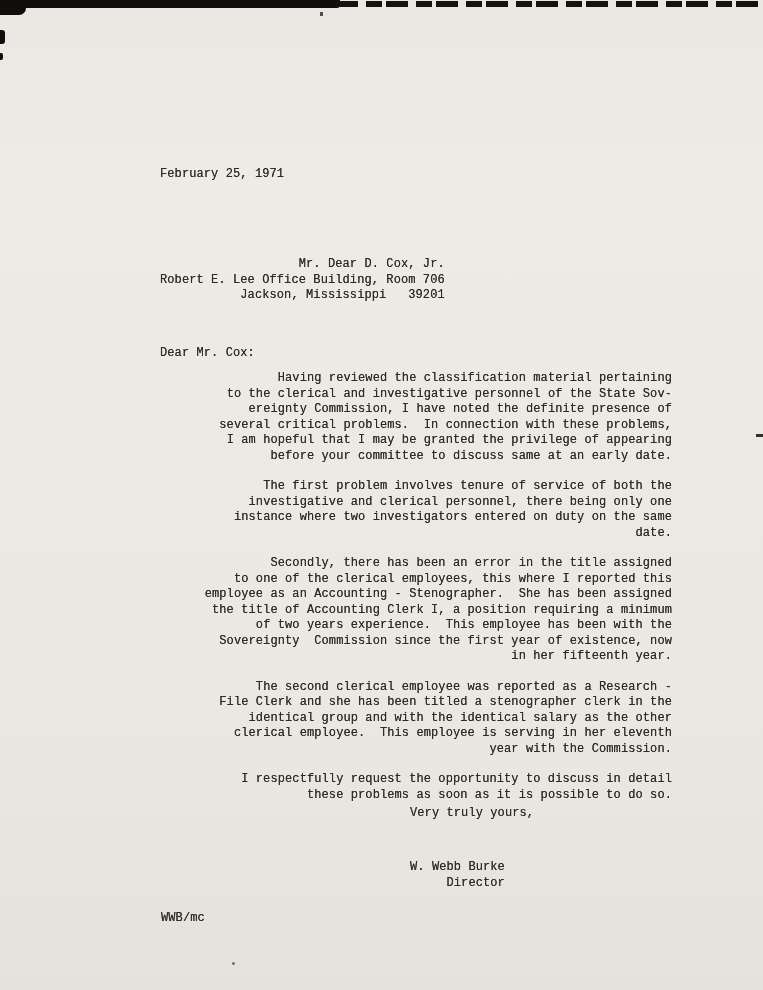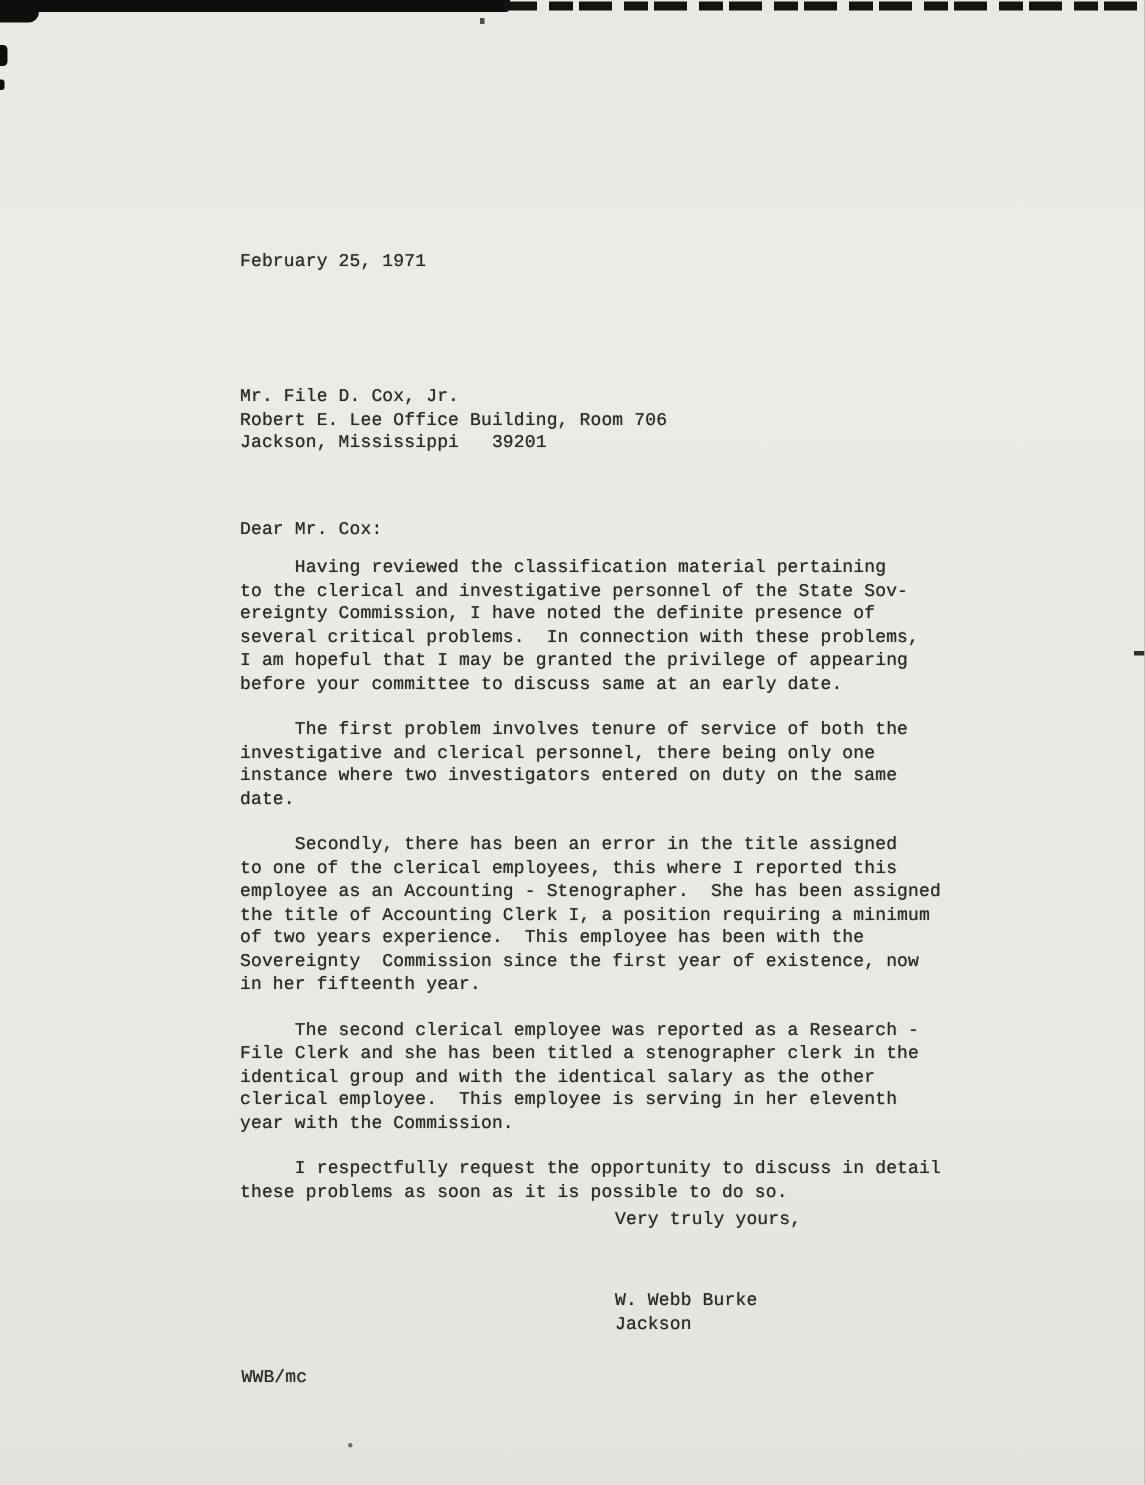--- a/index.html
+++ b/index.html
@@ -15,20 +15,21 @@
     overflow: hidden;
     background: linear-gradient(180deg, var(--paper, #e9e8e3) 0%, #ecebe6 18%, var(--paper, #e9e8e3) 70%, #e3e2dd 100%);
     font-family: "Liberation Mono", "DejaVu Sans Mono", monospace;
     font-size: 12px;
     line-height: 15.5px;
     color: var(--ink, #2d2b26);
   }
   .typed {
     text-shadow: 0 0 0.6px rgba(45, 43, 38, 0.8);
     letter-spacing: 0.1px;
+    text-align: right;
   }
   .abs { position: absolute; }
   .pre-line { white-space: pre; }
   .date-line   { top: 167px; left: 160px; }
   .recipient   { top: 257px; left: 160px; }
   .salutation  { top: 346px; left: 160px; }
   .letter-body { top: 371px; left: 160px; width: 512px; }
   .para {
     white-space: pre-wrap;
     margin: 0 0 15px 0;
@@ -59,21 +60,21 @@
   <div class="artifact corner-blob"></div>
   <div class="artifact edge-mark-1"></div>
   <div class="artifact edge-mark-2"></div>
   <div class="artifact speck-1"></div>
   <div class="artifact speck-2"></div>
   <div class="artifact speck-3"></div>
 
   <div class="abs typed pre-line date-line">February 25, 1971</div>
 
   <div class="abs typed recipient">
-    <div class="pre-line">Mr. File D. Cox, Jr.</div>
+    <div class="pre-line">Mr. Dear D. Cox, Jr.</div>
     <div class="pre-line">Robert E. Lee Office Building, Room 706</div>
     <div class="pre-line">Jackson, Mississippi   39201</div>
   </div>
 
   <div class="abs typed pre-line salutation">Dear Mr. Cox:</div>
 
   <div class="abs typed letter-body">
     <p class="para">     Having reviewed the classification material pertaining
 to the clerical and investigative personnel of the State Sov-
 ereignty Commission, I have noted the definite presence of
@@ -97,18 +98,18 @@
 clerical employee.  This employee is serving in her eleventh
 year with the Commission.</p>
     <p class="para">     I respectfully request the opportunity to discuss in detail
 these problems as soon as it is possible to do so.</p>
   </div>
 
   <div class="abs typed pre-line closing">Very truly yours,</div>
 
   <div class="abs typed signature">
     <div class="pre-line">W. Webb Burke</div>
-    <div class="pre-line">Jackson</div>
+    <div class="pre-line">Director</div>
   </div>
 
   <div class="abs typed pre-line initials">WWB/mc</div>
 
 </div>
 
 </body></html>

